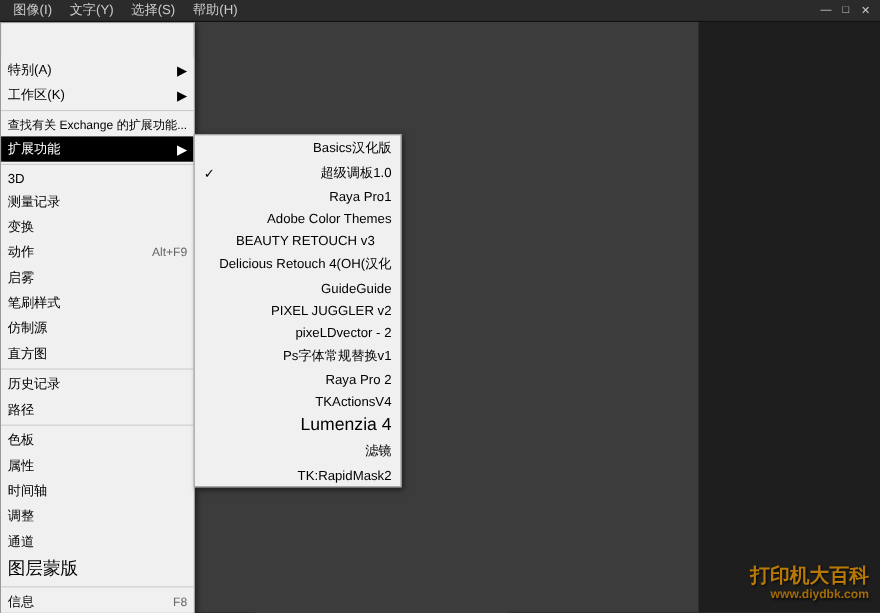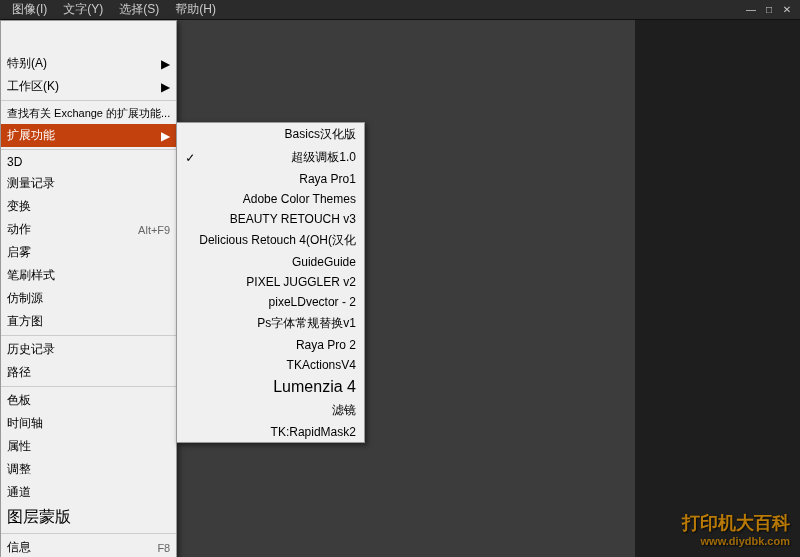--- a/index.html
+++ b/index.html
@@ -250,42 +250,42 @@
           <span>▶</span>
         </div>
         <div class="menu-item" style="padding:3px 6px; font-size:12px; color:#000; display:flex; justify-content:space-between; align-items:center;">
           <span>工作区(K)</span>
           <span>▶</span>
         </div>
         <div style="height:1px; background:#ccc; margin:2px 0;"></div>
         <div class="menu-item" style="padding:3px 6px; font-size:11px; color:#000;">
           <span>查找有关 Exchange 的扩展功能...</span>
         </div>
-        <div class="menu-item" style="padding:3px 6px; font-size:12px; color:#fff; background:#c2410c; display:flex; justify-content:space-between; align-items:center; position:relative;gap:24px;">
+        <div class="menu-item" style="padding:3px 6px; font-size:12px; color:#fff; background:#000000; display:flex; justify-content:space-between; align-items:center; position:relative;gap:24px;">
           <span>扩展功能</span>
           <span>▶</span>
 
           <div class="submenu" style="top:-2px;">
             <div class="menu-item" style="padding:3px 8px; font-size:12px; color:#000; display:flex; align-items:center; gap:4px;">
               <span style="width:10px"></span>
               <span>Basics汉化版</span>
             </div>
             <div class="menu-item" style="padding:3px 8px; font-size:12px; color:#000; display:flex; align-items:center; gap:4px;">
               <span style="width:10px; color:#000;">✓</span>
               <span>超级调板1.0</span>
             </div>
             <div class="menu-item" style="padding:3px 8px; font-size:12px; color:#000; display:flex; align-items:center; gap:4px;">
               <span style="width:10px"></span>
               <span>Raya Pro1</span>
             </div>
             <div class="menu-item" style="padding:3px 8px; font-size:12px; color:#000; display:flex; align-items:center; gap:4px;">
               <span style="width:10px"></span>
               <span>Adobe Color Themes</span>
             </div>
-            <div class="menu-item" style="padding:3px 8px; font-size:12px; color:#000; display:flex; align-items:center; gap:4px;">
+            <div class="menu-item" style="padding:3px 8px; font-size:12px; color:#000; display:flex; align-items:center; gap:4px;justify-content:center;">
               <span style="width:10px"></span>
               <span>BEAUTY RETOUCH v3</span>
             </div>
             <div class="menu-item" style="padding:3px 8px; font-size:12px; color:#000; display:flex; align-items:center; gap:4px;">
               <span style="width:10px"></span>
               <span>Delicious Retouch 4(OH(汉化</span>
             </div>
             <div class="menu-item" style="padding:3px 8px; font-size:12px; color:#000; display:flex; align-items:center; gap:4px;">
               <span style="width:10px"></span>
               <span>GuideGuide</span>
@@ -355,24 +355,24 @@
           <span>历史记录</span>
         </div>
         <div class="menu-item" style="padding:3px 6px; font-size:12px; color:#000;">
           <span>路径</span>
         </div>
         <div style="height:1px; background:#ccc; margin:2px 0;"></div>
         <div class="menu-item" style="padding:3px 6px; font-size:12px; color:#000;">
           <span>色板</span>
         </div>
         <div class="menu-item" style="padding:3px 6px; font-size:12px; color:#000;">
+          <span>属性</span>
+        </div>
+        <div class="menu-item" style="padding:3px 6px; font-size:12px; color:#000;">
           <span>时间轴</span>
-        </div>
-        <div class="menu-item" style="padding:3px 6px; font-size:12px; color:#000;">
-          <span>属性</span>
         </div>
         <div class="menu-item" style="padding:3px 6px; font-size:12px; color:#000;">
           <span>调整</span>
         </div>
         <div class="menu-item" style="padding:3px 6px; font-size:12px; color:#000;">
           <span>通道</span>
         </div>
         <div class="menu-item" style="padding:3px 6px; font-size:16px; color:#000;">
           <span>图层蒙版</span>
         </div>

